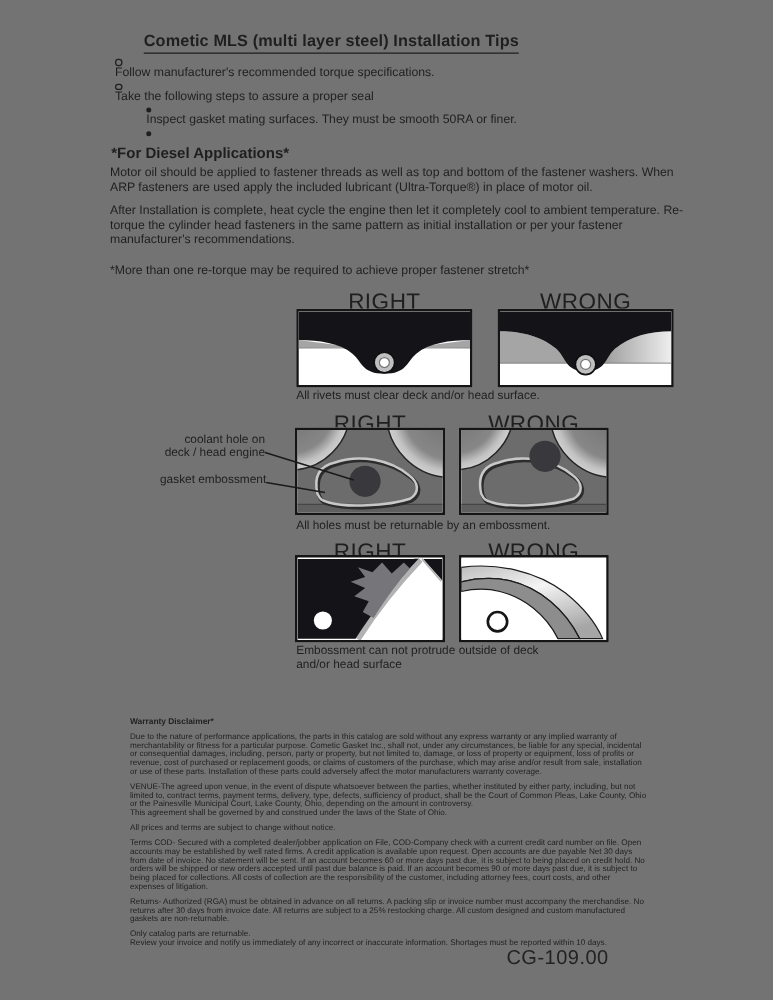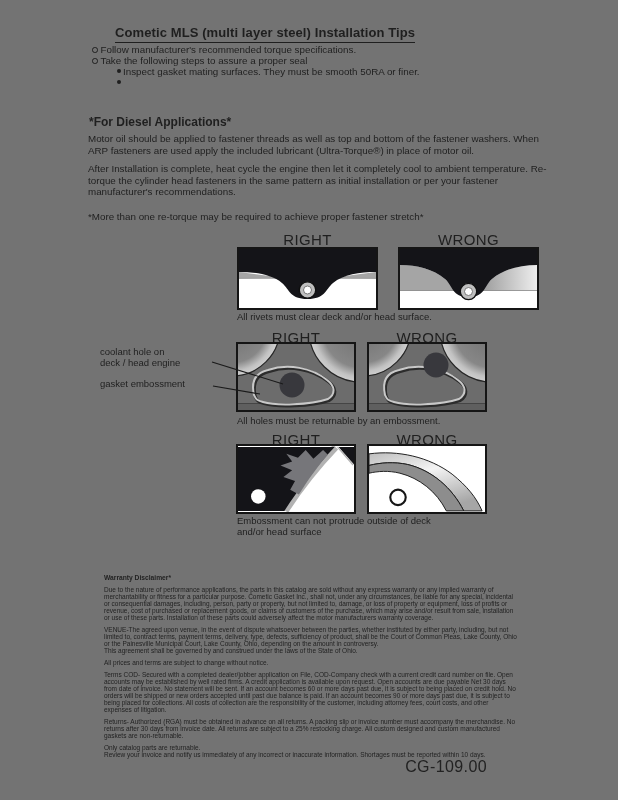--- a/index.html
+++ b/index.html
@@ -3,33 +3,33 @@
 <meta charset="utf-8">
 <style>
   html,body{margin:0;padding:0;background:#fff;}
   .page{position:relative;width:618px;height:800px;background:#737373;overflow:hidden;
         font-family:"Liberation Sans",sans-serif;color:var(--ink);}
   
   .title{position:absolute;left:115px;top:25px;font-size:13px;font-weight:bold;
          letter-spacing:.1px;border-bottom:1.5px solid var(--ink);padding-bottom:2px;}
   
   .bullets{position:absolute;left:92px;top:44px;font-size:9.8px;line-height:11px;width:480px;}
-  .brow{display:flex;align-items:flex-start;}
+  .brow{display:flex;align-items:flex-start;flex-direction:column;}
   .brow.sub{margin-left:25px;}
   .mk-o{width:3.5px;height:3.5px;border:1px solid var(--ink);border-radius:50%;margin:3px 3px 0 0;flex:none;}
   .mk-dot{width:4px;height:4px;background:var(--ink);border-radius:50%;margin:3.3px 2px 0 0;flex:none;}
   
   .diesel-h{position:absolute;left:89px;top:115px;font-size:12px;font-weight:bold;}
   .para{position:absolute;left:88px;width:468px;font-size:9.8px;line-height:11.5px;}
   .p1{top:133px;} .p2{top:163px;} .p3{top:201px;margin-top:10px;}
   
-  .dlabel{position:absolute;font-size:15px;letter-spacing:.4px;text-align:center;}
+  .dlabel{position:absolute;font-size:18px;letter-spacing:.4px;text-align:center;}
   .cap{position:absolute;font-size:9.5px;line-height:10.5px;}
   .panel{position:absolute;border:2px solid #151515;background:#fff;display:block;}
-  .ann{position:absolute;font-size:9.5px;line-height:11px;text-align:left;}
+  .ann{position:absolute;font-size:9.5px;line-height:11px;text-align:right;}
   .overlay{position:absolute;left:100px;top:340px;z-index:5;pointer-events:none;}
   
   .disc{position:absolute;left:104px;top:574px;width:414px;font-size:6.5px;line-height:7px;color:#222;}
   .disc .dh{font-weight:bold;margin:0 0 5px 0;font-size:6.7px;}
   .disc p{margin:0 0 5px 0;}
   .disc p.tight{margin-bottom:0;}
   
   .footer-code{position:absolute;left:287px;top:758px;width:200px;text-align:right;
                font-size:16px;letter-spacing:.4px;color:#222;}
 </style>

